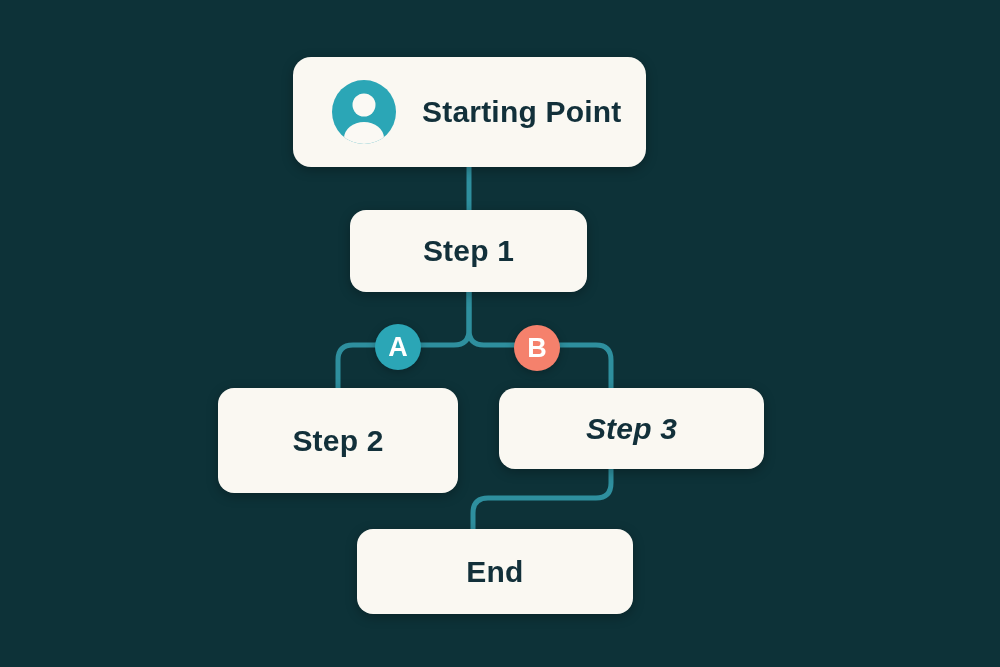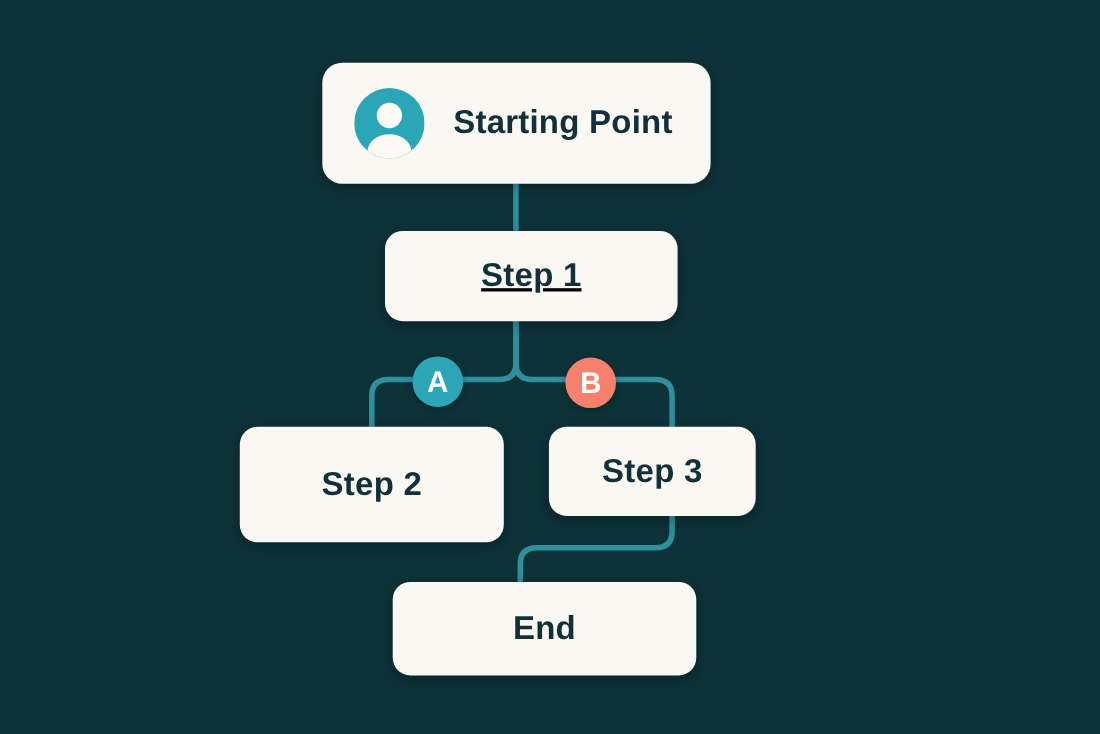--- a/index.html
+++ b/index.html
@@ -38,27 +38,27 @@
     font-size: 30px;
     font-weight: 600;
     letter-spacing: 0.2px;
     white-space: nowrap;
   }
   .node-start {
     left: 293px; top: 57px;
     width: 353px; height: 110px;
     border-radius: 18px;
     justify-content: flex-start;
-    padding-left: 29px;
+    padding-left: 39px;
   }
   .node-start .avatar { flex: 0 0 auto; width: 64px; height: 64px; }
   .node-start .node-label { margin-left: 26px; }
-  .node-step1 { left: 350px; top: 210px; width: 266px; height: 82px; text-decoration: underline; }
+  .node-step1 { left: 350px; top: 210px; width: 237px; height: 82px; }
   .node-step2 { left: 218px; top: 388px; width: 240px; height: 105px; }
-  .node-step3 { left: 499px; top: 388px; width: 188px; height: 81px; }
+  .node-step3 { left: 499px; top: 388px; width: 265px; height: 81px; font-style: italic; }
   .node-end   { left: 357px; top: 529px; width: 276px; height: 85px; }
   .branch-badge {
     position: absolute;
     width: 46px; height: 46px;
     border-radius: 50%;
     display: flex;
     align-items: center;
     justify-content: center;
     color: #FFFFFF;
     font-size: 27px;

